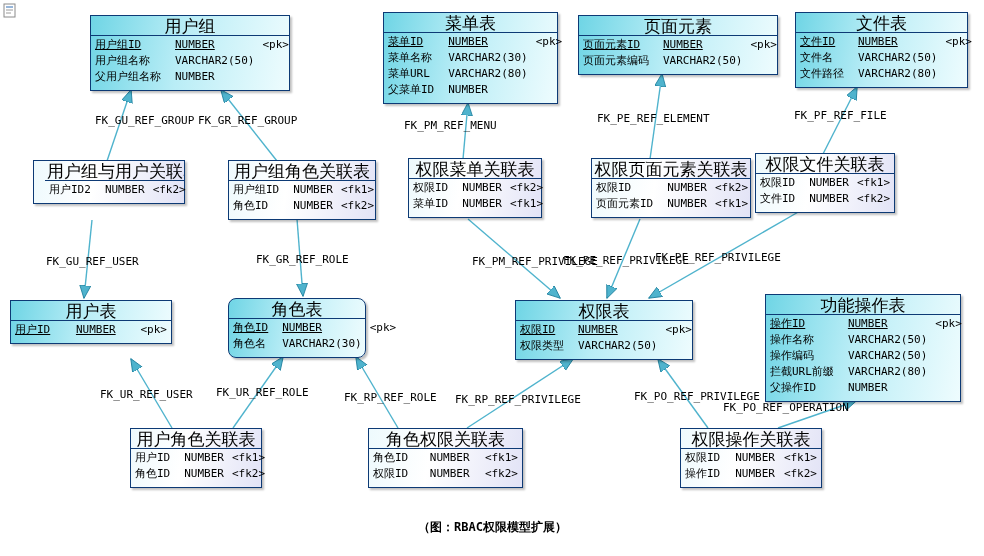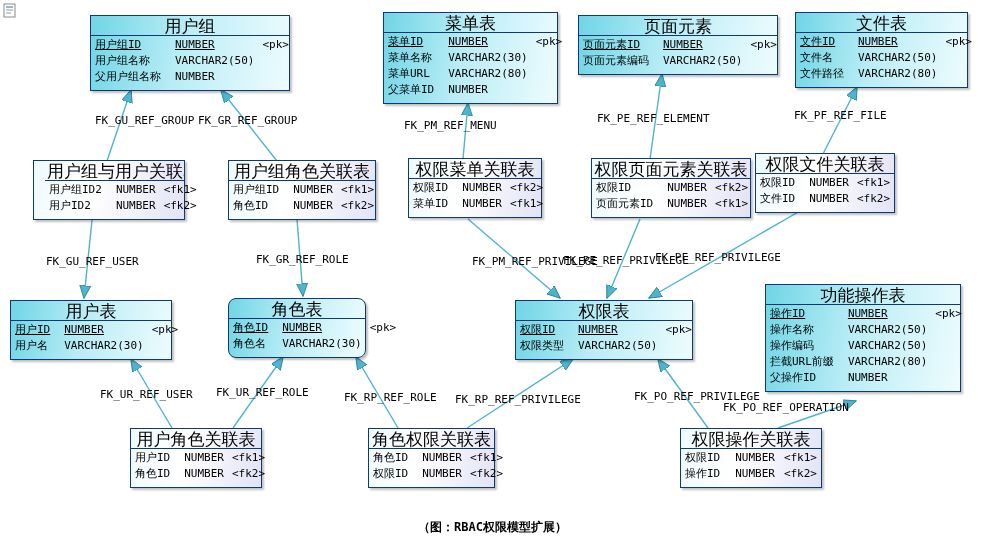--- a/index.html
+++ b/index.html
@@ -142,25 +142,20 @@
           <span class="cell col-name">文件路径</span>
           <span class="cell col-type">VARCHAR2(80)</span>
           <span class="cell col-key"></span>
         </div>
       </div>
     </div>
     <div class="tbl junction" style="left: 33px; top: 160px; width: 152px; padding-left: 11px;">
       <div class="tbl-title">用户组与用户关联表</div>
       <div class="tbl-body">
         <div class="tbl-row">
-          <span class="cell col-name">用户组ID2</span>
-          <span class="cell col-type">NUMBER</span>
-          <span class="cell col-key">&lt;fk1&gt;</span>
-        </div>
-        <div class="tbl-row">
           <span class="cell col-name">用户ID2</span>
           <span class="cell col-type">NUMBER</span>
           <span class="cell col-key">&lt;fk2&gt;</span>
         </div>
       </div>
     </div>
     <div class="tbl junction" style="left: 228px; top: 160px; width: 148px;">
       <div class="tbl-title">用户组角色关联表</div>
       <div class="tbl-body">
         <div class="tbl-row">
@@ -221,25 +216,20 @@
       </div>
     </div>
     <div class="tbl entity" style="left: 10px; top: 300px; width: 162px;">
       <div class="tbl-title">用户表</div>
       <div class="tbl-body">
         <div class="tbl-row pk">
           <span class="cell col-name">用户ID</span>
           <span class="cell col-type">NUMBER</span>
           <span class="cell col-key">&lt;pk&gt;</span>
         </div>
-        <div class="tbl-row">
-          <span class="cell col-name">用户名</span>
-          <span class="cell col-type">VARCHAR2(30)</span>
-          <span class="cell col-key"></span>
-        </div>
       </div>
     </div>
     <div class="tbl entity" style="left: 228px; top: 298px; width: 138px; border-radius: 8px;">
       <div class="tbl-title">角色表</div>
       <div class="tbl-body">
         <div class="tbl-row pk">
           <span class="cell col-name">角色ID</span>
           <span class="cell col-type">NUMBER</span>
           <span class="cell col-key">&lt;pk&gt;</span>
         </div>
@@ -258,21 +248,21 @@
           <span class="cell col-type">NUMBER</span>
           <span class="cell col-key">&lt;pk&gt;</span>
         </div>
         <div class="tbl-row">
           <span class="cell col-name">权限类型</span>
           <span class="cell col-type">VARCHAR2(50)</span>
           <span class="cell col-key"></span>
         </div>
       </div>
     </div>
-    <div class="tbl entity" style="left: 765px; top: 284px; width: 196px;">
+    <div class="tbl entity" style="left: 765px; top: 294px; width: 196px;">
       <div class="tbl-title">功能操作表</div>
       <div class="tbl-body">
         <div class="tbl-row pk">
           <span class="cell col-name">操作ID</span>
           <span class="cell col-type">NUMBER</span>
           <span class="cell col-key">&lt;pk&gt;</span>
         </div>
         <div class="tbl-row">
           <span class="cell col-name">操作名称</span>
           <span class="cell col-type">VARCHAR2(50)</span>
@@ -303,21 +293,21 @@
           <span class="cell col-type">NUMBER</span>
           <span class="cell col-key">&lt;fk1&gt;</span>
         </div>
         <div class="tbl-row">
           <span class="cell col-name">角色ID</span>
           <span class="cell col-type">NUMBER</span>
           <span class="cell col-key">&lt;fk2&gt;</span>
         </div>
       </div>
     </div>
-    <div class="tbl junction" style="left: 368px; top: 428px; width: 127px;">
+    <div class="tbl junction" style="left: 368px; top: 428px; width: 155px;">
       <div class="tbl-title">角色权限关联表</div>
       <div class="tbl-body">
         <div class="tbl-row">
           <span class="cell col-name">角色ID</span>
           <span class="cell col-type">NUMBER</span>
           <span class="cell col-key">&lt;fk1&gt;</span>
         </div>
         <div class="tbl-row">
           <span class="cell col-name">权限ID</span>
           <span class="cell col-type">NUMBER</span>

